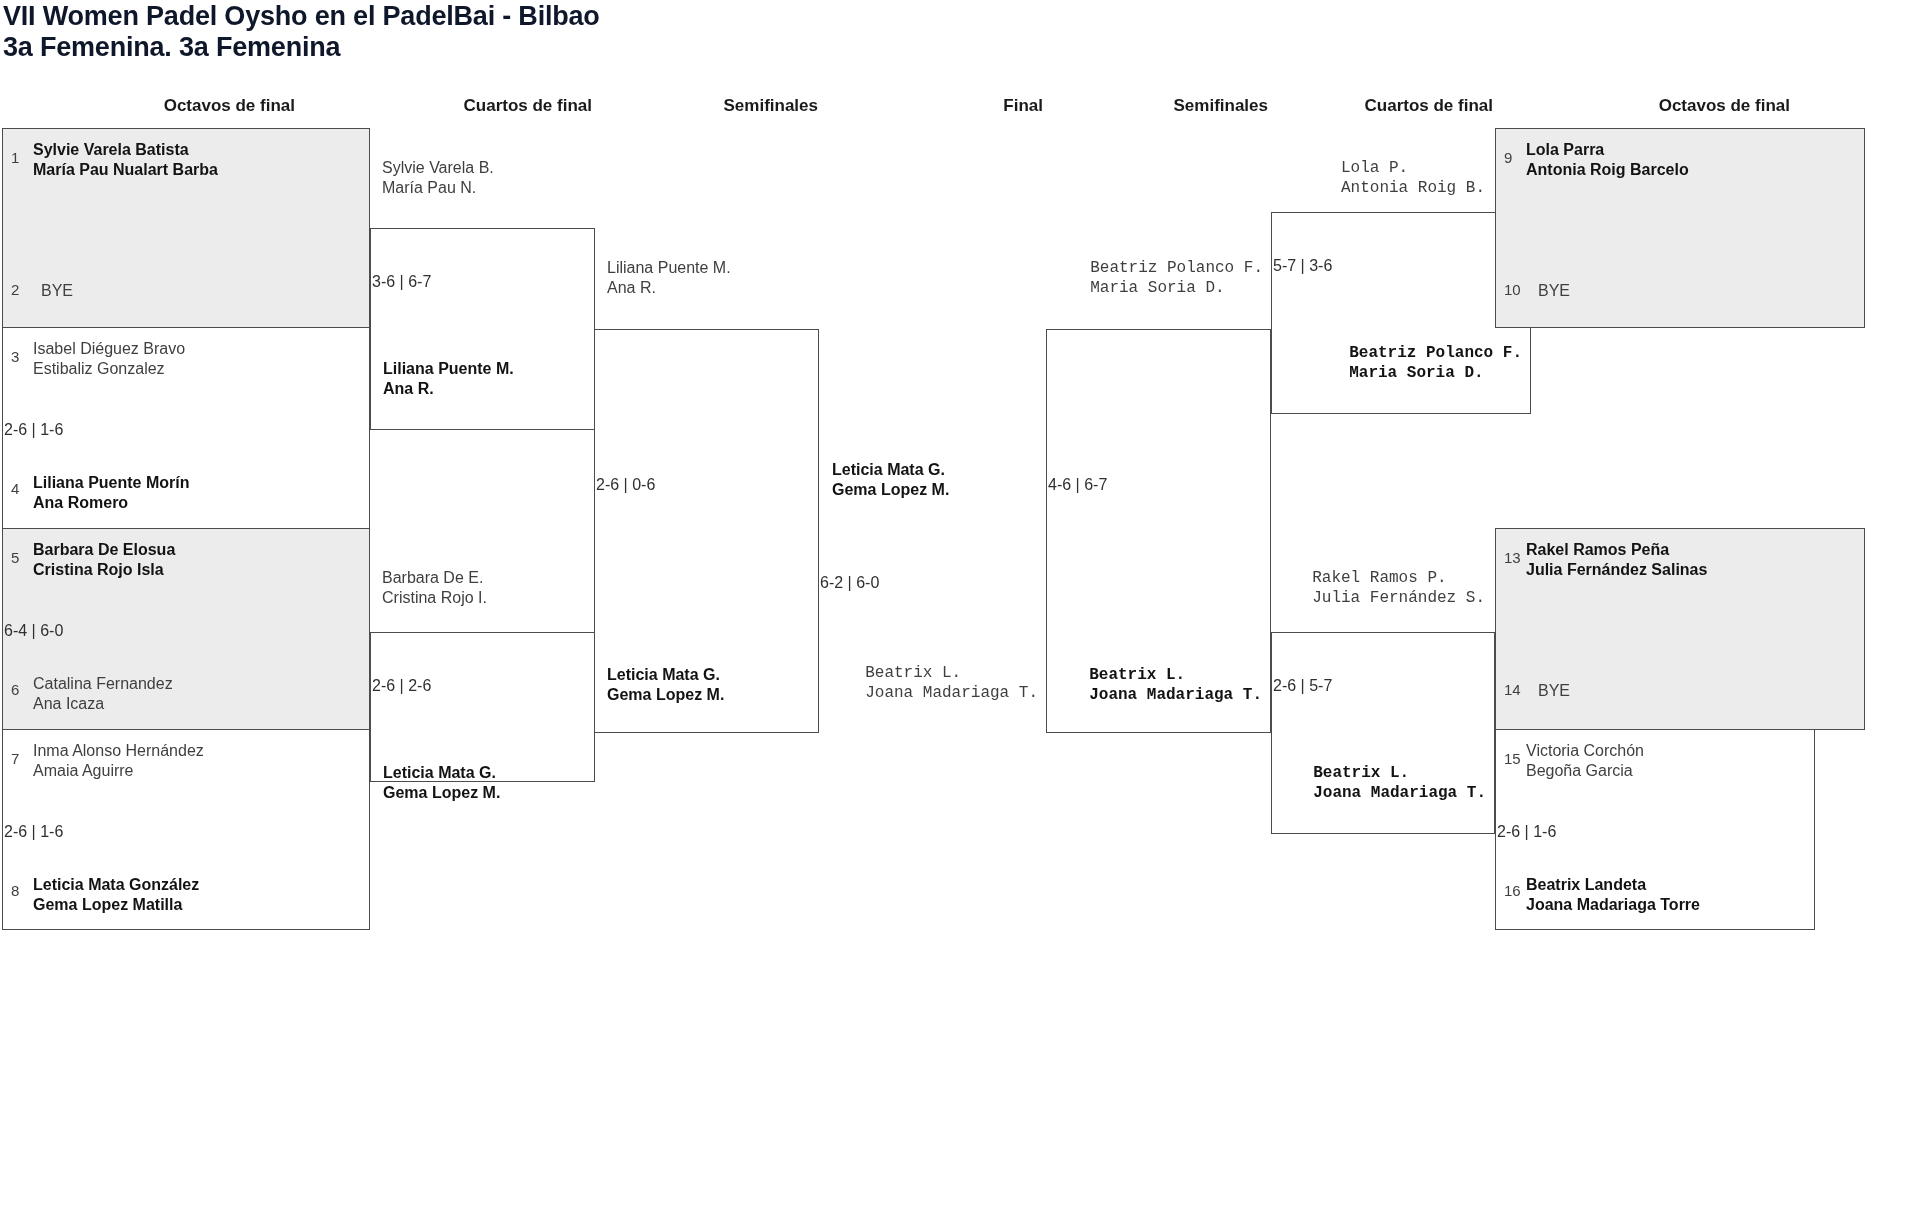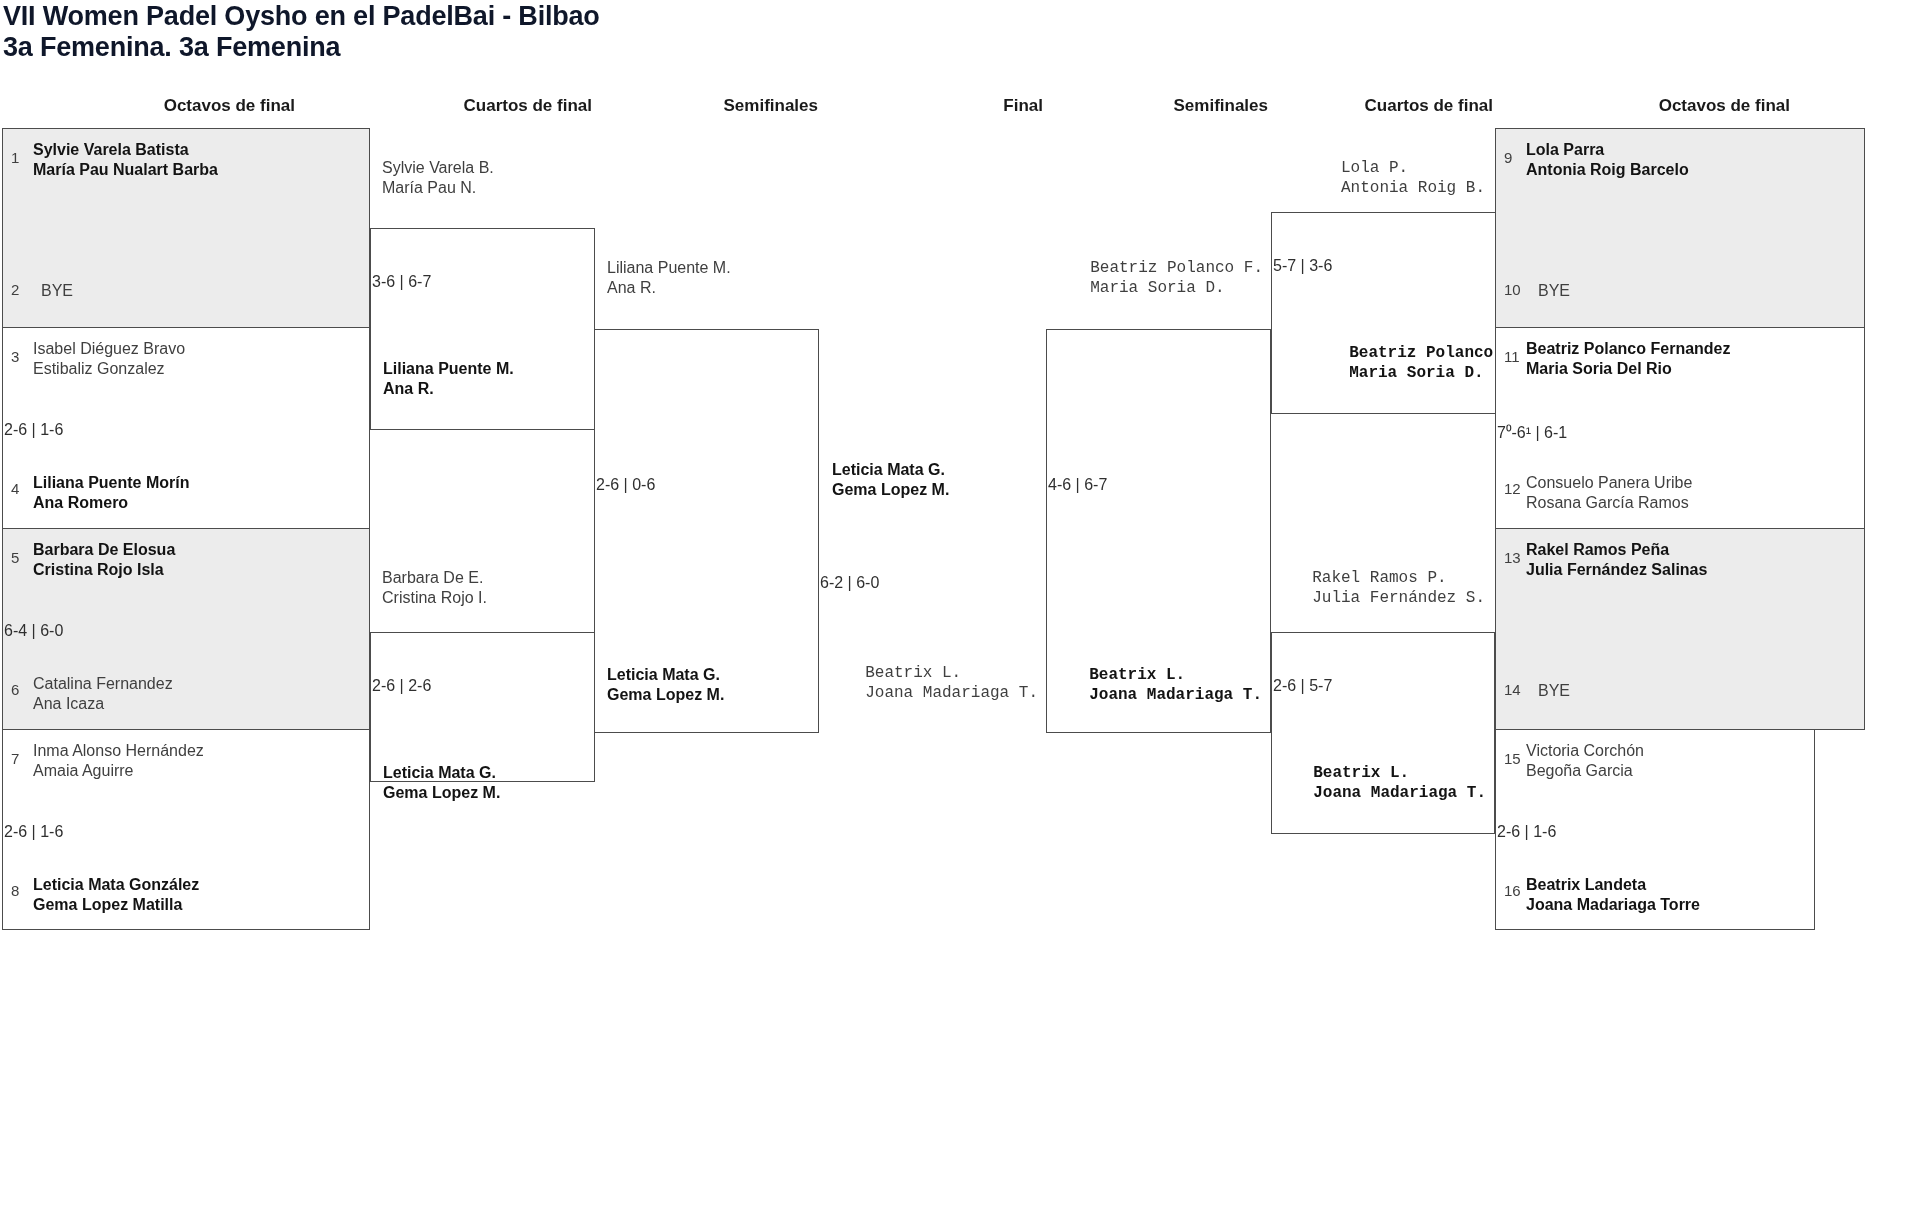--- a/index.html
+++ b/index.html
@@ -179,33 +179,20 @@
     <div class="team bold" style="left:30px;top:11px">
       <div>Lola Parra</div>
       <div>Antonia Roig Barcelo</div>
     </div>
     <div class="seed" style="top:152px">10</div>
     <div class="team" style="left:42px;top:152px">
       <div>BYE</div>
     </div>
   </div>
 
-  <div class="box" style="left:1495px;top:327px;width:370px;height:202px">
-    <div class="seed" style="top:20px">11</div>
-    <div class="team bold" style="left:30px;top:11px">
-      <div>Beatriz Polanco Fernandez</div>
-      <div>Maria Soria Del Rio</div>
-    </div>
-    <div class="score" style="top:93px;width:366px">7⁰-6¹ | 6-1</div>
-    <div class="seed" style="top:152px">12</div>
-    <div class="team" style="left:30px;top:145px">
-      <div>Consuelo Panera Uribe</div>
-      <div>Rosana García Ramos</div>
-    </div>
-  </div>
 
   <div class="box shaded" style="left:1495px;top:528px;width:370px;height:202px">
     <div class="seed" style="top:20px">13</div>
     <div class="team bold" style="left:30px;top:11px">
       <div>Rakel Ramos Peña</div>
       <div>Julia Fernández Salinas</div>
     </div>
     <div class="seed" style="top:152px">14</div>
     <div class="team" style="left:42px;top:152px">
       <div>BYE</div>

